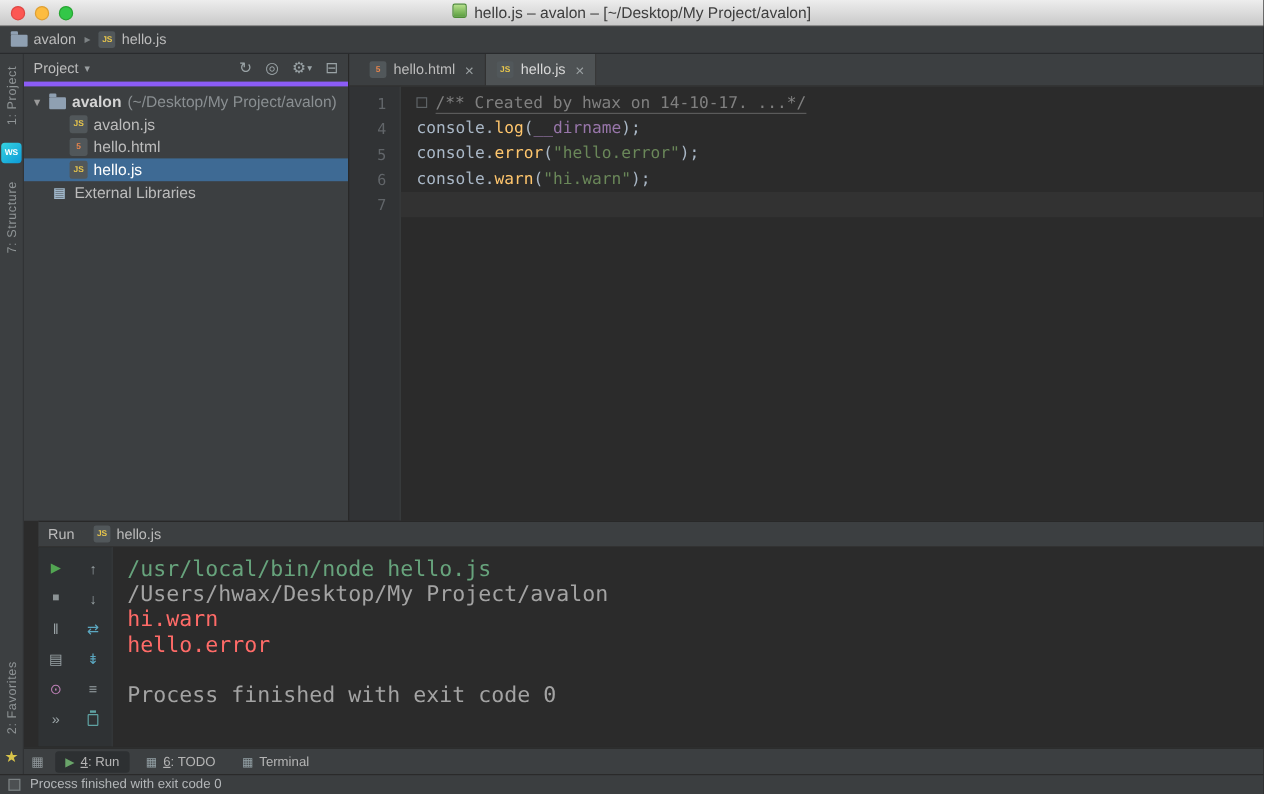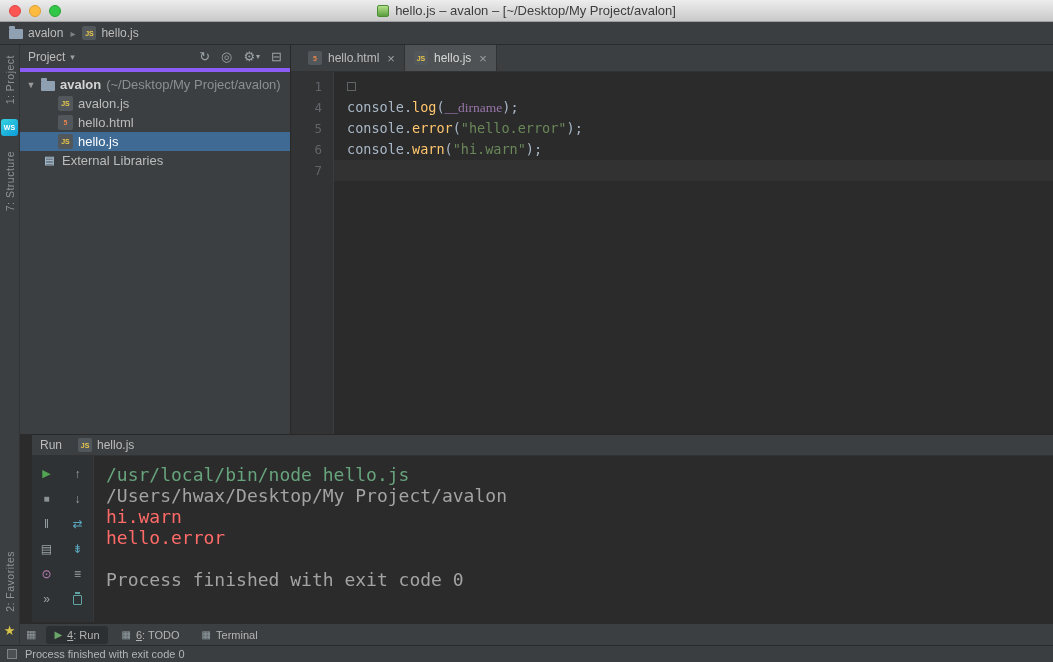--- a/index.html
+++ b/index.html
@@ -9,21 +9,21 @@
 
   
   #titlebar { position:absolute; left:0; top:0; width:1053px; height:22px;
     background:linear-gradient(#ededed,#d4d4d4 70%,#c9c9c9);
     border-bottom:1px solid #9f9f9f; display:flex; align-items:center; }
   .traffic { position:absolute; left:9px; top:5px; display:flex; gap:8px; }
   .light { width:12px; height:12px; border-radius:50%; }
   .light.red    { background:#fc5753; border:1px solid #df4744; }
   .light.yellow { background:#fdbc40; border:1px solid #de9f34; }
   .light.green  { background:#33c748; border:1px solid #27a532; }
-  .title-wrap { flex:1; display:flex; justify-content:center; align-items:center;
+  .title-wrap { flex:1; display:flex; justify-content:center; align-items:flex-start;
     gap:6px; font-size:13px; color:#3d3d3d; }
   .title-file-icon { width:12px; height:12px; border-radius:2px;
     background:linear-gradient(#b5e08a,#5a9e3f); border:1px solid #4c8c34; }
 
   
   #navbar { position:absolute; left:0; top:22px; width:1053px; height:23px;
     display:flex; align-items:center; gap:7px; padding-left:9px;
     background:#3b3e40; border-bottom:1px solid #292b2d; font-size:12px; color:#bcbcbc; }
   .crumb { display:flex; align-items:center; gap:5px; }
   .crumb-sep { color:#7d8284; font-size:10px; }
@@ -88,21 +88,21 @@
     font-family:"DejaVu Sans Mono",monospace; font-size:13.5px; }
   .ln { width:43px; padding-right:12px; text-align:right; color:#616569;
     font-size:12.5px; flex-shrink:0; }
   .code { flex:1; white-space:pre; color:var(--code-text,#a9b7c6); padding-left:13px; }
   .crow.cur .code { background:#323232; }
   .fold-box { display:inline-block; width:9px; height:9px; border:1px solid #5e6366;
     background:#2b2b2b; margin-right:7px; }
   .t-comment { color:var(--comment-gray,#808080); border-bottom:1px solid #5a5a5a; }
   .t-fn  { color:var(--func-yellow,#ffc66d); }
   .t-str { color:var(--string-green,#6a8759); }
-  .t-arg { color:var(--member-purple,#9876aa);font-family:Liberation Serif, serif; }
+  .t-arg { color:var(--member-purple,#9876aa); }
   .t-obj, .t-p { color:var(--code-text,#a9b7c6); }
 
   
   #run-panel { position:absolute; left:32px; top:434px; width:1033px; height:189px; }
   .run-header { height:22px; display:flex; align-items:center; background:#3c3f41;
     border-top:1px solid #282828; border-bottom:1px solid #323232;
     padding-left:8px; font-size:12px; color:#bcbcbc; }
   .run-title { margin-right:16px; }
   .run-tab { display:flex; align-items:center; gap:5px; }
   .run-body { height:166px; display:flex; background:#2b2b2b; }
@@ -235,21 +235,21 @@
         <div class="etab active">
             <span class="badge js sm">JS</span>
             <span>hello.js</span>
             <span class="etab-close">×</span>
           </div>
       </div>
       <div class="code-area">
         <div class="gutter-col"></div>
         <div class="crow">
             <span class="ln">1</span>
-            <span class="code"><span class="fold-box"></span></span>
+            <span class="code"><span class="fold-box"></span><span class="t-comment">/** Created by hwax on 14-10-17. ...*/</span></span>
           </div>
         <div class="crow">
             <span class="ln">4</span>
             <span class="code"><span class="t-obj">console</span><span class="t-p">.</span><span class="t-fn">log</span><span class="t-p">(</span><span class="t-arg">__dirname</span><span class="t-p">);</span></span>
           </div>
         <div class="crow">
             <span class="ln">5</span>
             <span class="code"><span class="t-obj">console</span><span class="t-p">.</span><span class="t-fn">error</span><span class="t-p">(</span><span class="t-str">"hello.error"</span><span class="t-p">);</span></span>
           </div>
         <div class="crow">

